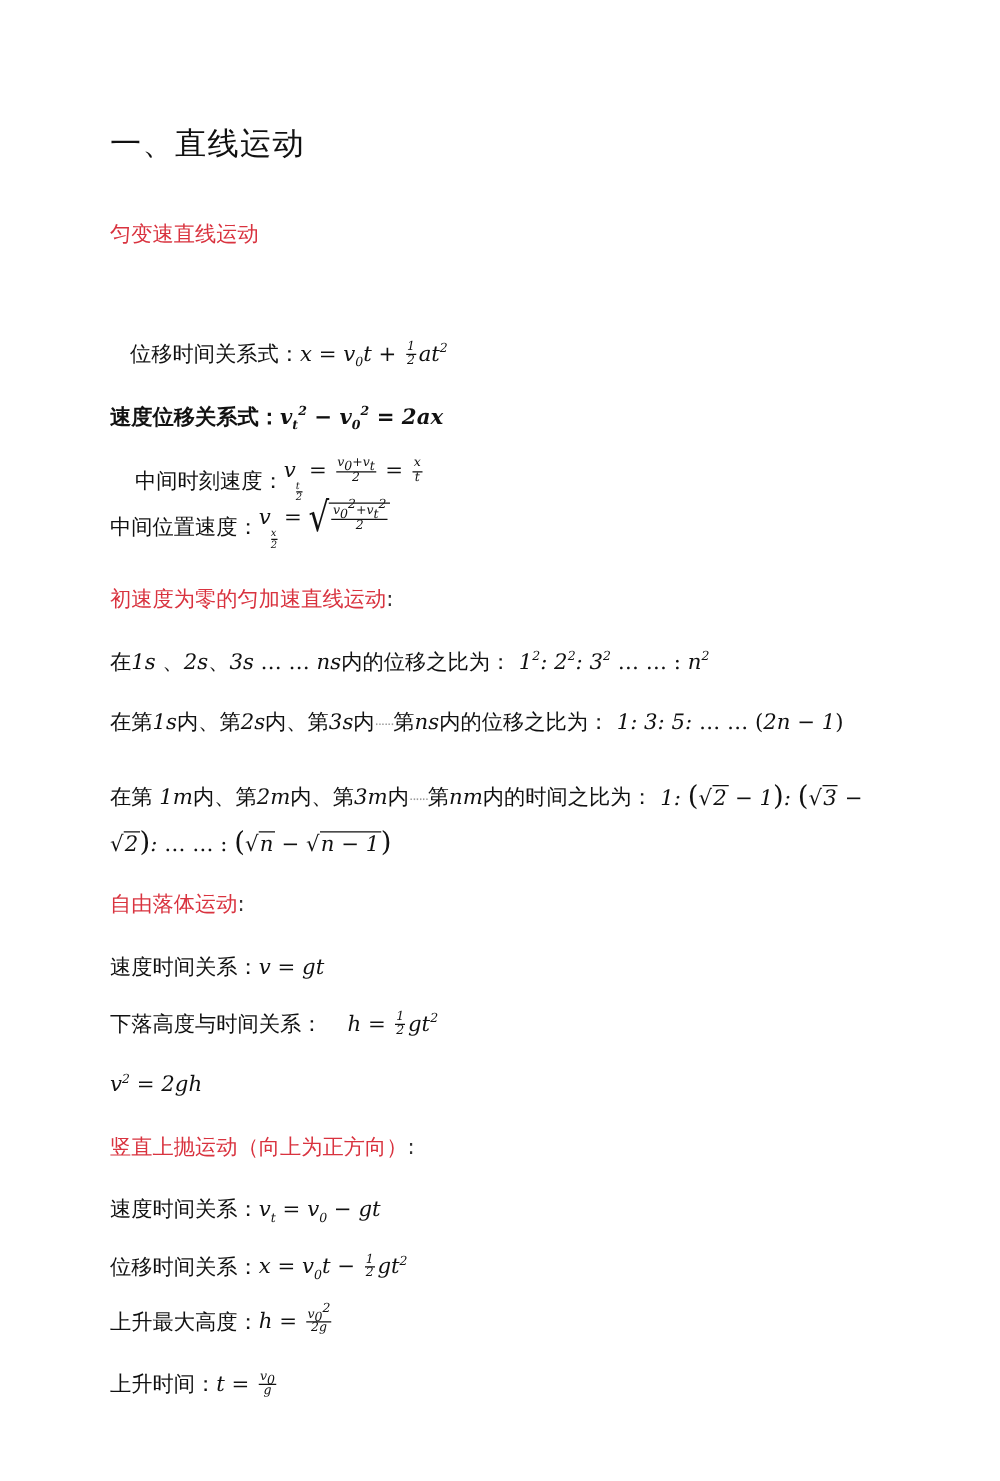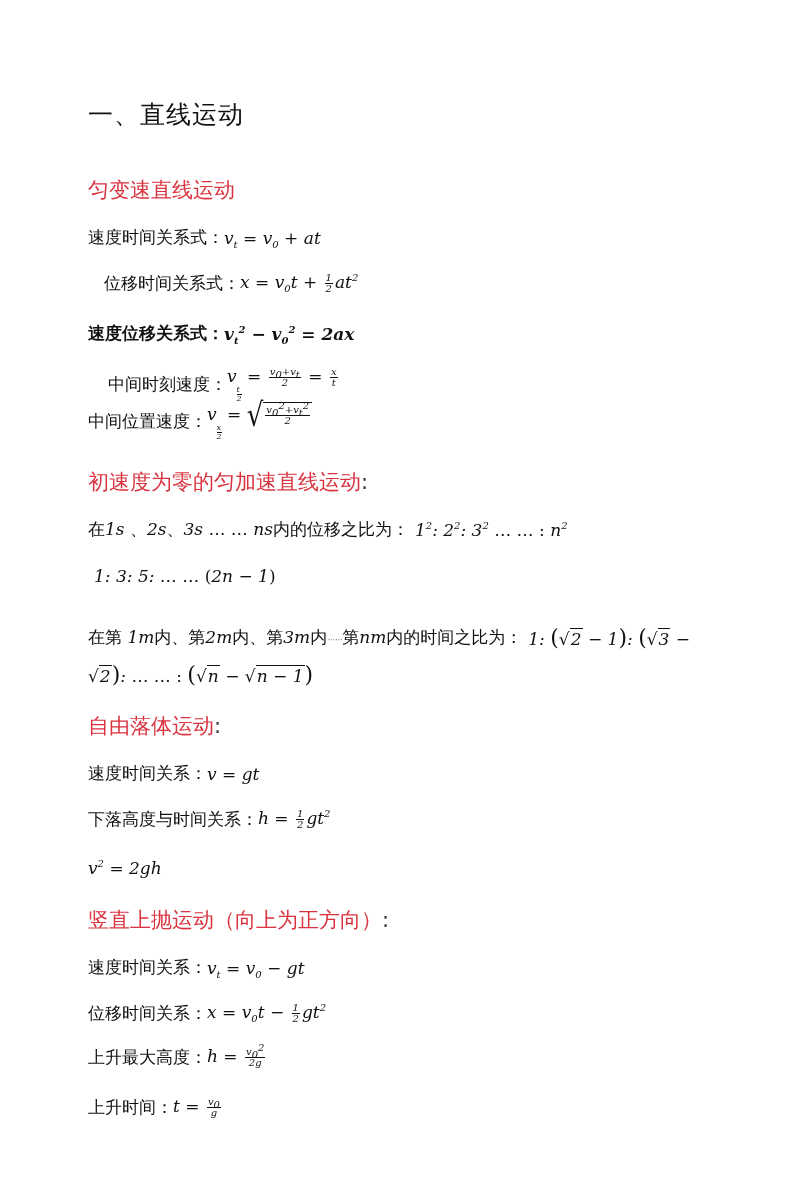--- a/index.html
+++ b/index.html
@@ -1,20 +1,20 @@
 <!DOCTYPE html>
 <html><head>
 <meta charset="utf-8">
 <style>
   html, body { margin: 0; padding: 0; background: #ffffff; }
   body { width: 800px; height: 1185px; position: relative; overflow: hidden;
          font-family: "DejaVu Sans", "Liberation Sans", sans-serif; color: #111; }
   .page { position: absolute; left: 0; top: 0; width: 736px; height: 1185px; }
   .title { position: absolute; left: 88px; top: 98px; font-size: 25px; color: #111; letter-spacing: 1px; }
-  .sec { position: absolute; left: 88px; font-size: 21px; color: #d9333f; }
+  .sec { position: absolute; left: 88px; font-size: 17px; color: #d9333f; }
   .sec .colon { color: #333; }
   .line { position: absolute; left: 88px; font-size: 17px; color: #111; white-space: nowrap; display: flex; align-items: center; }
   .m { font-family: "DejaVu Serif", "Liberation Serif", serif; font-style: italic; font-size: 17px; }
   .m .up { font-style: normal; }
   sub, sup { font-size: 10px; line-height: 0; }
   .frac { display: inline-flex; flex-direction: column; align-items: center; vertical-align: middle;
           font-size: 10px; line-height: 1.05; margin: 0 2px; }
   .frac .num { border-bottom: 1px solid #111; padding: 0 1px; }
   .frac .den { padding: 0 1px; }
   .sqrt { display: inline-flex; align-items: stretch; vertical-align: middle; }
@@ -29,24 +29,20 @@
 <body>
 
 <div class="page">
 
   <div class="title">一、直线运动</div>
 
   <div class="sec" style="top:176px;">
     <span>匀变速直线运动</span>
   </div>
 
-  <div class="line" style="top:226px;">
-    <span>速度时间关系式：</span>
-    <span class="m">v<sub>t</sub> <span class="up">=</span> v<sub>0</sub> <span class="up">+</span> at</span>
-  </div>
 
   <div class="line" style="top:272px;margin-left:16px;">
     <span>位移时间关系式：</span>
     <span class="m">x <span class="up">=</span> v<sub>0</sub>t <span class="up">+</span> <span class="frac">
           <span class="num">1</span>
           <span class="den">2</span>
         </span>at<sup>2</sup></span>
   </div>
 
   <div class="line" style="top:322px;font-weight:bold;">
@@ -87,20 +83,21 @@
   <div class="sec" style="top:468px;">
     <span>初速度为零的匀加速直线运动</span><span class="colon">:</span>
   </div>
 
   <div class="line" style="top:518px;">
     <span>在<span class="m">1s</span> 、<span class="m">2s</span>、<span class="m">3s</span> <span class="m" style="font-style:normal;">… …</span> <span class="m">ns</span>内的位移之比为：</span>
     <span class="m"><span class="sp"></span>1<sup>2</sup>: 2<sup>2</sup>: 3<sup>2</sup> <span class="up">… … :</span> n<sup>2</sup></span>
   </div>
 
   <div class="line" style="top:566px;">
+    <span>在第<span class="m">1s</span>内、第<span class="m">2s</span>内、第<span class="m">3s</span>内<span class="dots">······</span>第<span class="m">ns</span>内的位移之比为：</span>
     <span class="m"><span class="sp"></span>1: 3: 5: <span class="up">… …</span> <span class="up">(</span>2n <span class="up">−</span> 1<span class="up">)</span></span>
   </div>
 
   <div class="line" style="top:614px;margin-top:11px;">
     <span>在第<span class="m"> 1m</span>内、第<span class="m">2m</span>内、第<span class="m">3m</span>内<span class="dots">······</span>第<span class="m">nm</span>内的时间之比为：</span>
     <span class="m"><span class="sp"></span>1: <span class="up" style="font-size:22px;">(</span><span class="sq-small">√<span class="bar">2</span></span> <span class="up">−</span> 1<span class="up" style="font-size:22px;">)</span>: <span class="up" style="font-size:22px;">(</span><span class="sq-small">√<span class="bar">3</span></span> <span class="up">−</span></span>
   </div>
 
   <div class="line" style="top:662px;">
     <span class="m"><span class="sq-small">√<span class="bar">2</span></span><span class="up" style="font-size:22px;">)</span>: <span class="up">… … :</span> <span class="up" style="font-size:22px;">(</span><span class="sq-small">√<span class="bar">n</span></span> <span class="up">−</span> <span class="sq-small">√<span class="bar">n <span class="up">−</span> 1</span></span><span class="up" style="font-size:22px;">)</span></span>
@@ -108,21 +105,21 @@
 
   <div class="sec" style="top:712px;">
     <span>自由落体运动</span><span class="colon">:</span>
   </div>
 
   <div class="line" style="top:762px;">
     <span>速度时间关系：</span>
     <span class="m">v <span class="up">=</span> gt</span>
   </div>
 
-  <div class="line" style="top:808px;">
+  <div class="line" style="top:808px;gap:20px;">
     <span>下落高度与时间关系：</span>
     <span class="m">h <span class="up">=</span> <span class="frac">
           <span class="num">1</span>
           <span class="den">2</span>
         </span>gt<sup>2</sup></span>
   </div>
 
   <div class="line" style="top:858px;">
     <span class="m">v<sup>2</sup> <span class="up">=</span> 2gh</span>
   </div>

